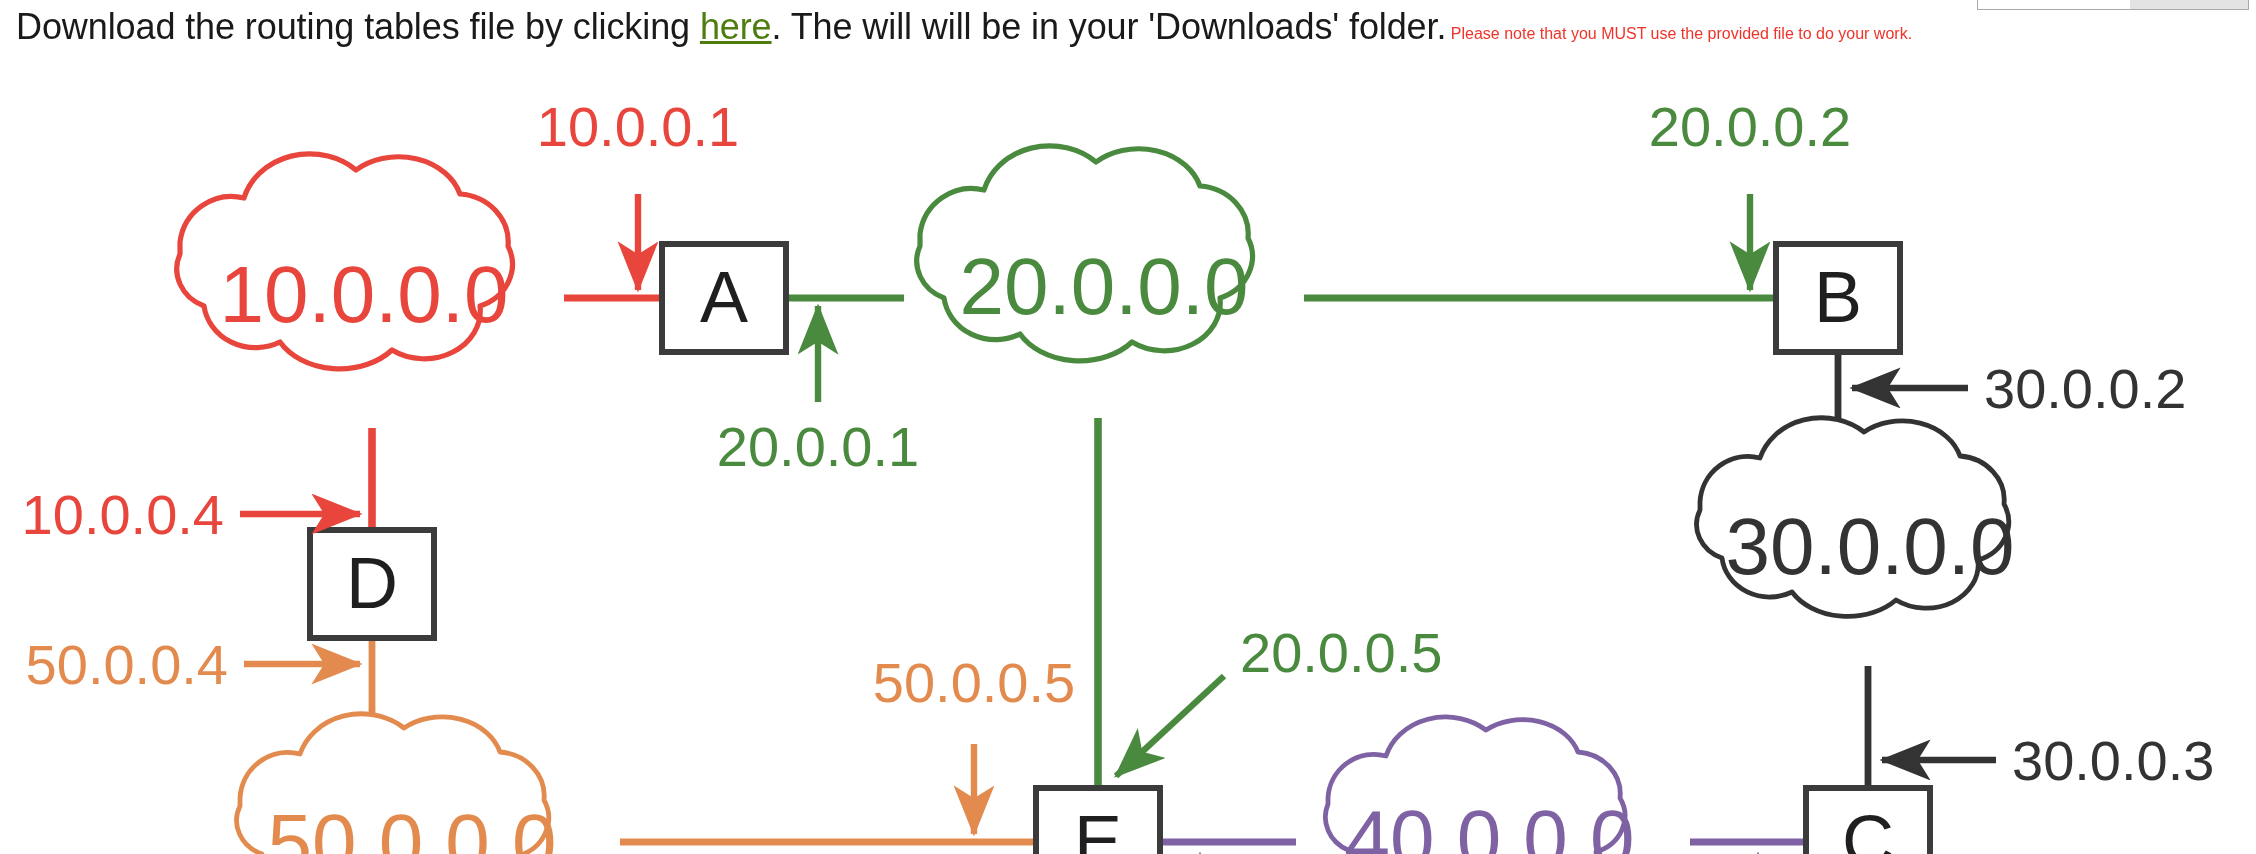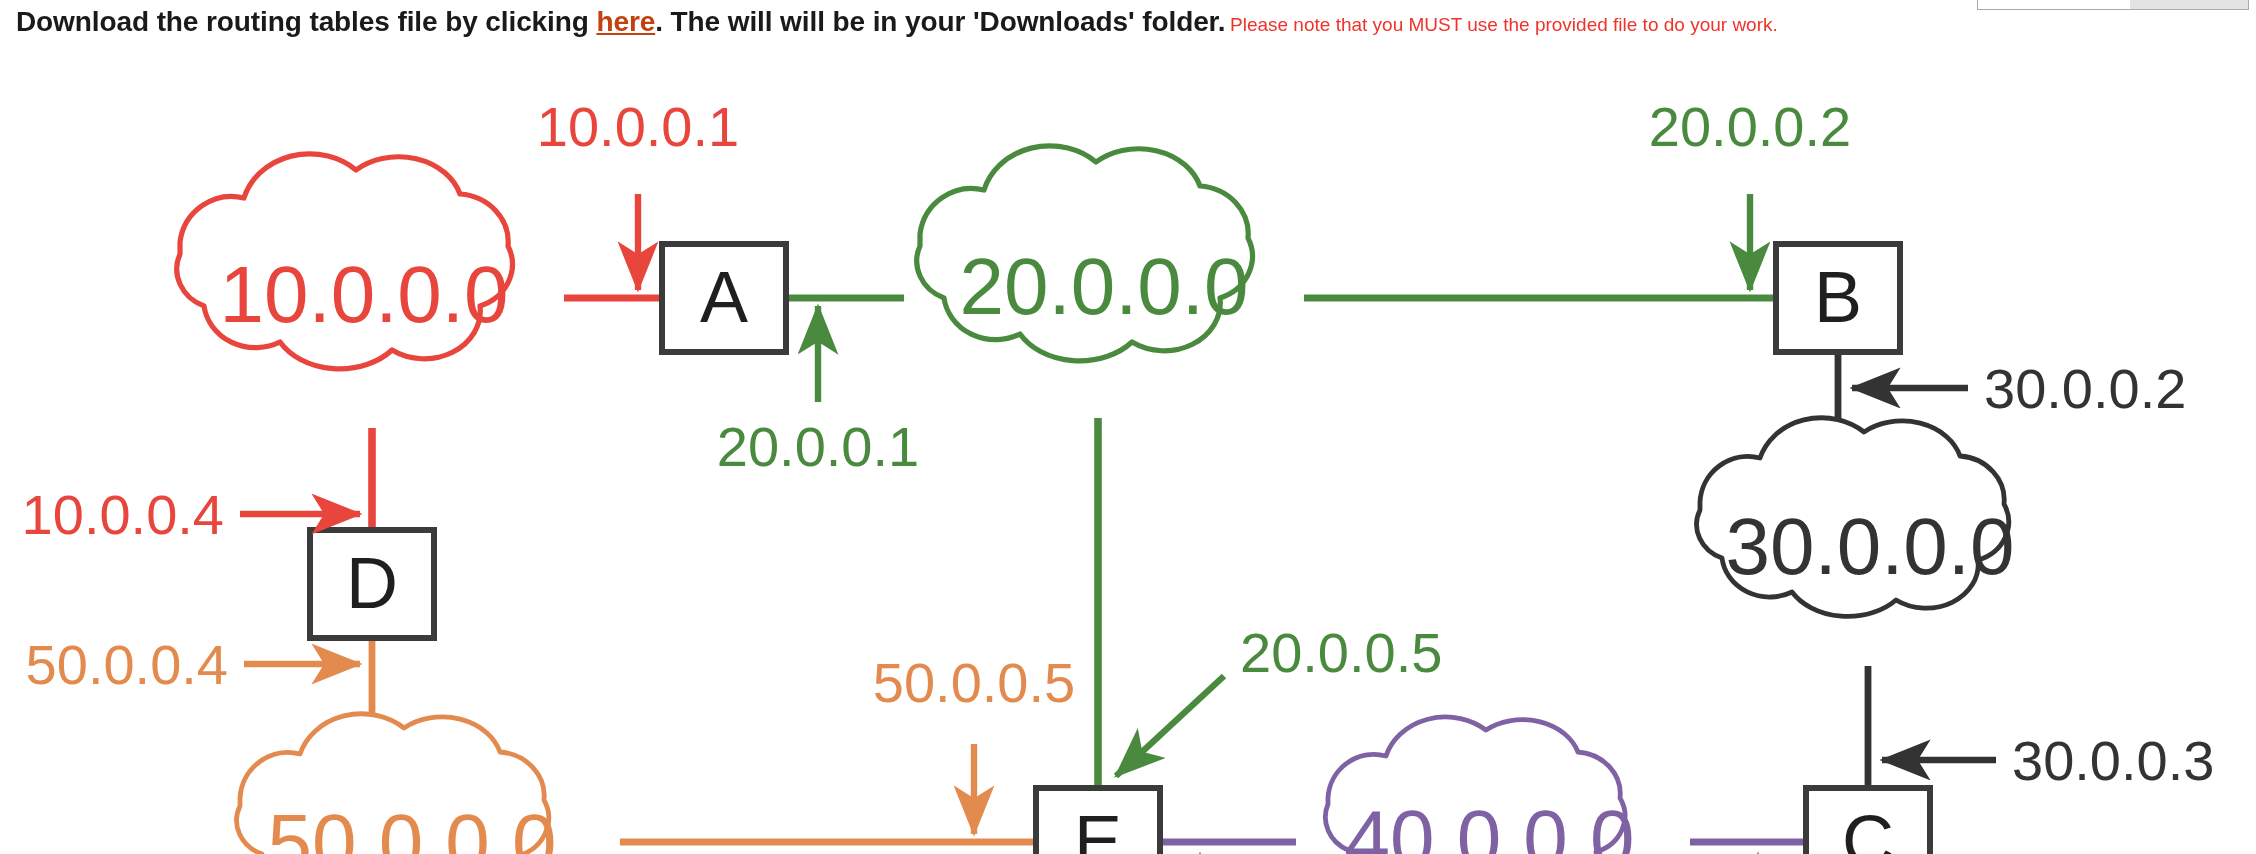--- a/index.html
+++ b/index.html
@@ -39,32 +39,31 @@
 
   
   #instructions {
     position: absolute;
     top: 5px;
     left: 16px;
     width: 2230px;
     line-height: 1.22;
   }
   .instr-main {
-    font-size: 28px;
+    font-size: 36px;
     color: #1a1a1a;
     letter-spacing: -0.1px;
-    font-weight: bold;
   }
   .instr-link {
-    color: #c2410c;
+    color: #4d7c0f;
     text-decoration: underline;
     cursor: pointer;
   }
   .instr-note {
-    font-size: 19px;
+    font-size: 16px;
     color: #f0332a;
   }
 
   
   #diagram-wrap {
     position: absolute;
     top: 98px;
     left: 0;
     width: 2256px;
     height: 756px;

